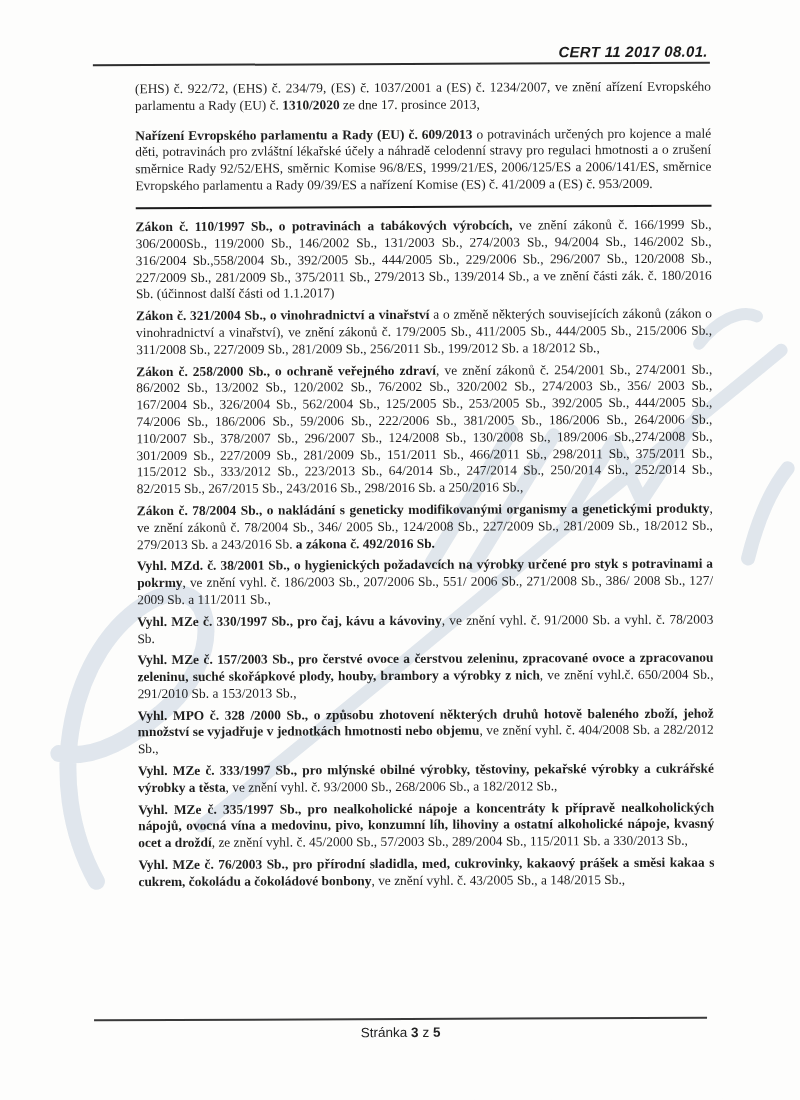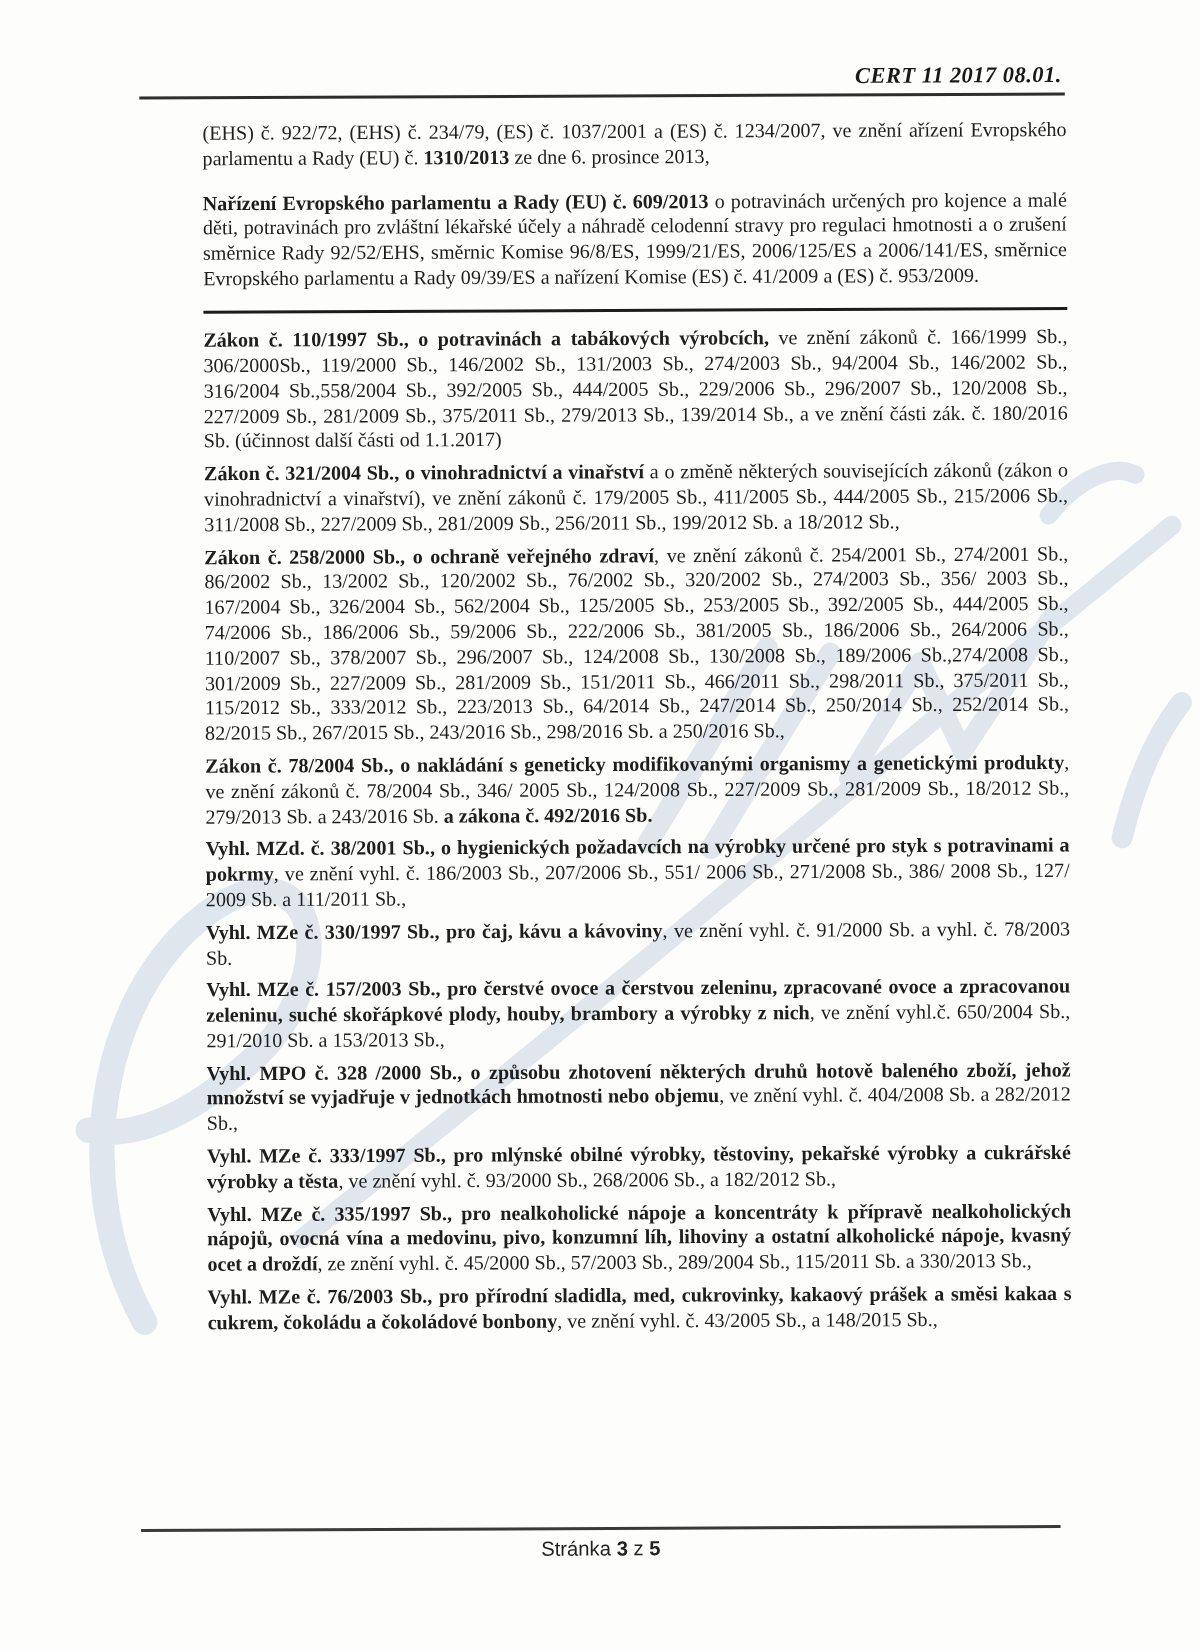--- a/index.html
+++ b/index.html
@@ -5,21 +5,21 @@
   html,body{margin:0;padding:0;background:#e8e8e8;}
   .sheet{
     position:relative;width:800px;height:1100px;margin:0 auto;
     background:#fdfdfc;overflow:hidden;
     font-family:"Liberation Serif",serif;color:#1e1e1e;
   }
   .skew{position:absolute;inset:0;transform:rotate(-0.25deg);transform-origin:50% 50%;}
   .watermark{position:absolute;inset:0;z-index:0;pointer-events:none;}
   .doc-code{
     position:absolute;top:44px;right:90px;z-index:3;
-    font-family:Liberation Serif, serif;font-weight:bold;font-style:italic;
+    font-family:Liberation Sans, sans-serif;font-weight:bold;font-style:italic;
     font-size:15px;letter-spacing:.3px;color:#191919;
   }
   .header-rule{position:absolute;left:95px;top:63px;width:617px;height:2px;background:#2e2e2e;z-index:3;}
   .content{
     position:absolute;left:137px;top:80px;width:576px;bottom:86px;
     overflow:hidden;z-index:1;
   }
   .item{position:relative;margin:0 0 5px 0;}
   .item.intro{margin-bottom:13px;}
   .ptext{
@@ -52,21 +52,21 @@
         <path stroke="#c9d4e0" stroke-width="12" d="M700 345 C 718 322 742 310 758 318"></path>
         <path stroke="#c9d4e0" stroke-width="14" d="M748 560 C 758 520 772 490 788 470"></path>
       </g>
     </svg>
 
     <div class="doc-code">CERT 11 2017 08.01.</div>
     <div class="header-rule"></div>
 
     <div class="content">
         <div class="item intro">
-          <p class="ptext"><span>(EHS) č. 922/72, (EHS) č. 234/79, (ES) č. 1037/2001 a (ES) č. 1234/2007, ve znění ařízení Evropského parlamentu a Rady (EU) č. </span><span class="b">1310/2013</span><span> ze dne 6. prosince 2013,</span></p>
+          <p class="ptext"><span>(EHS) č. 922/72, (EHS) č. 234/79, (ES) č. 1037/2001 a (ES) č. 1234/2007, ve znění ařízení Evropského parlamentu a Rady (EU) č. </span><span class="b">1310/2020</span><span> ze dne 17. prosince 2013,</span></p>
         </div>
         <div class="item">
           <p class="ptext"><span class="b">Nařízení Evropského parlamentu a Rady (EU) č. 609/2013</span><span> o potravinách určených pro kojence a malé děti, potravinách pro zvláštní lékařské účely a náhradě celodenní stravy pro regulaci hmotnosti a o zrušení směrnice Rady 92/52/EHS, směrnic Komise 96/8/ES, 1999/21/ES, 2006/125/ES a 2006/141/ES, směrnice Evropského parlamentu a Rady 09/39/ES a nařízení Komise (ES) č. 41/2009 a (ES) č. 953/2009.</span></p>
         </div>
         <div class="section-divider"></div>
         <div class="item">
           <p class="ptext"><span class="b">Zákon č. 110/1997 Sb., o potravinách a tabákových výrobcích,</span><span> ve znění zákonů č. 166/1999 Sb., 306/2000Sb., 119/2000 Sb., 146/2002 Sb., 131/2003 Sb., 274/2003 Sb., 94/2004 Sb., 146/2002 Sb., 316/2004 Sb.,558/2004 Sb., 392/2005 Sb., 444/2005 Sb., 229/2006 Sb., 296/2007 Sb., 120/2008 Sb., 227/2009 Sb., 281/2009 Sb., 375/2011 Sb., 279/2013 Sb., 139/2014 Sb., a ve znění části zák. č. 180/2016 Sb. (účinnost další části od 1.1.2017)</span></p>
         </div>
         <div class="item">
           <p class="ptext"><span class="b">Zákon č. 321/2004 Sb., o vinohradnictví a vinařství</span><span> a o změně některých souvisejících zákonů (zákon o vinohradnictví a vinařství), ve znění zákonů č. 179/2005 Sb., 411/2005 Sb., 444/2005 Sb., 215/2006 Sb., 311/2008 Sb., 227/2009 Sb., 281/2009 Sb., 256/2011 Sb., 199/2012 Sb. a 18/2012 Sb.,</span></p>

